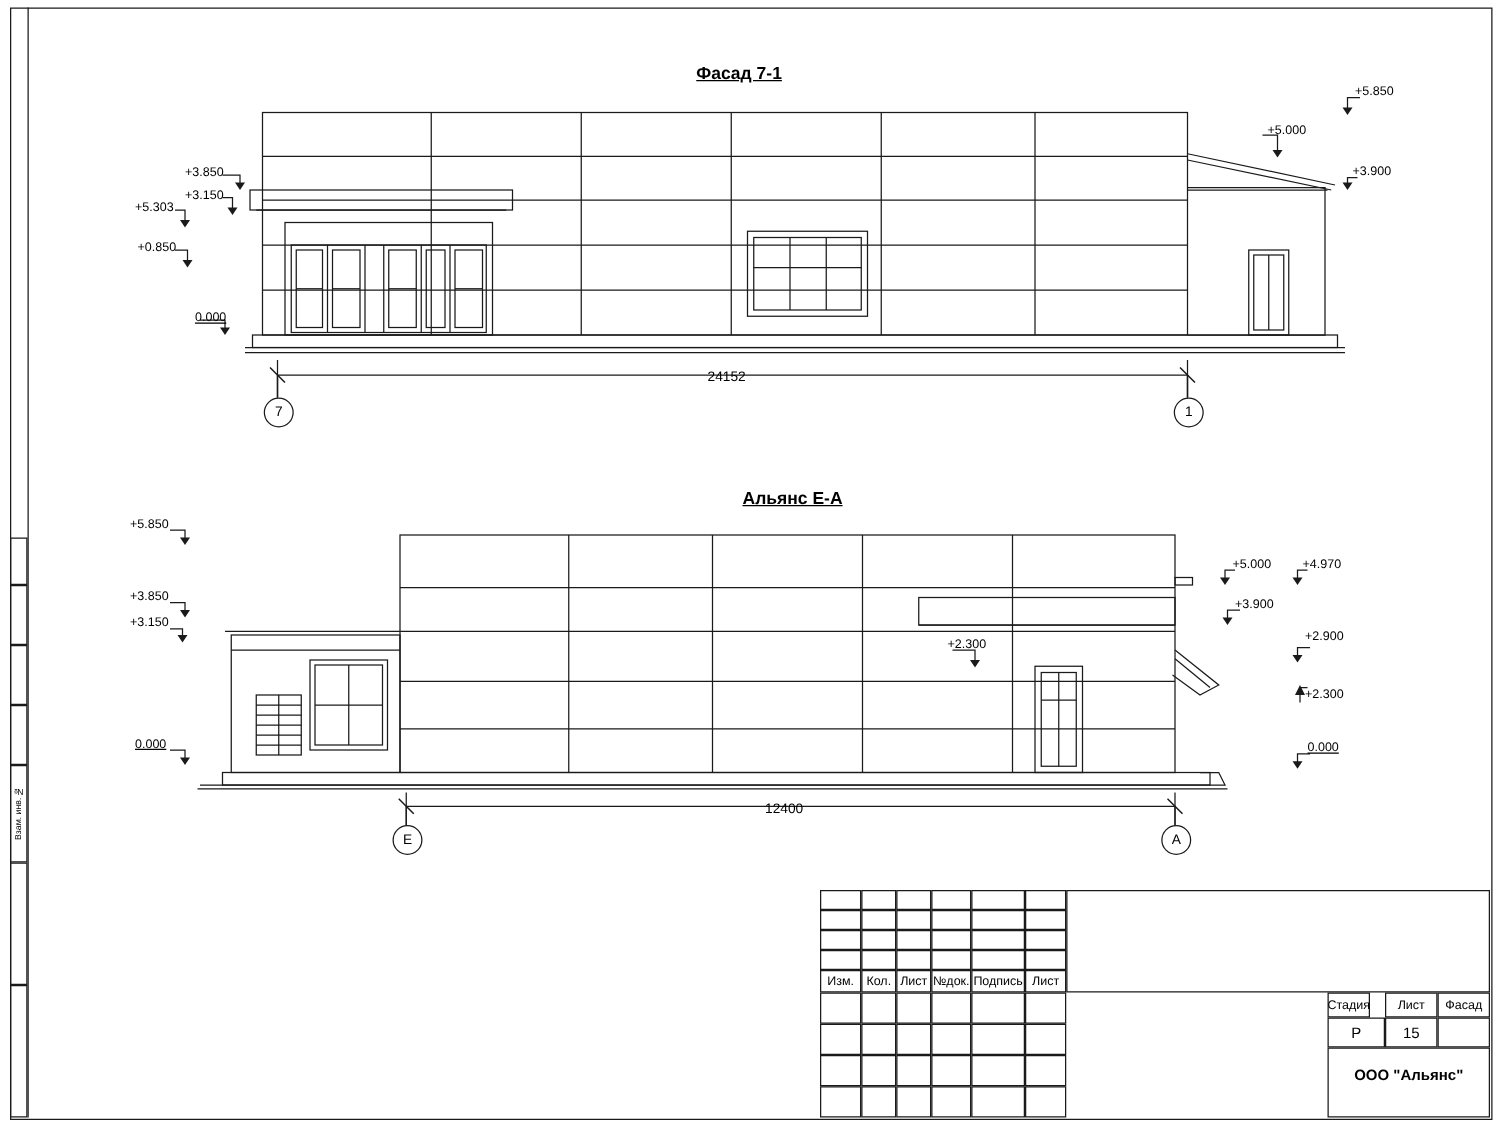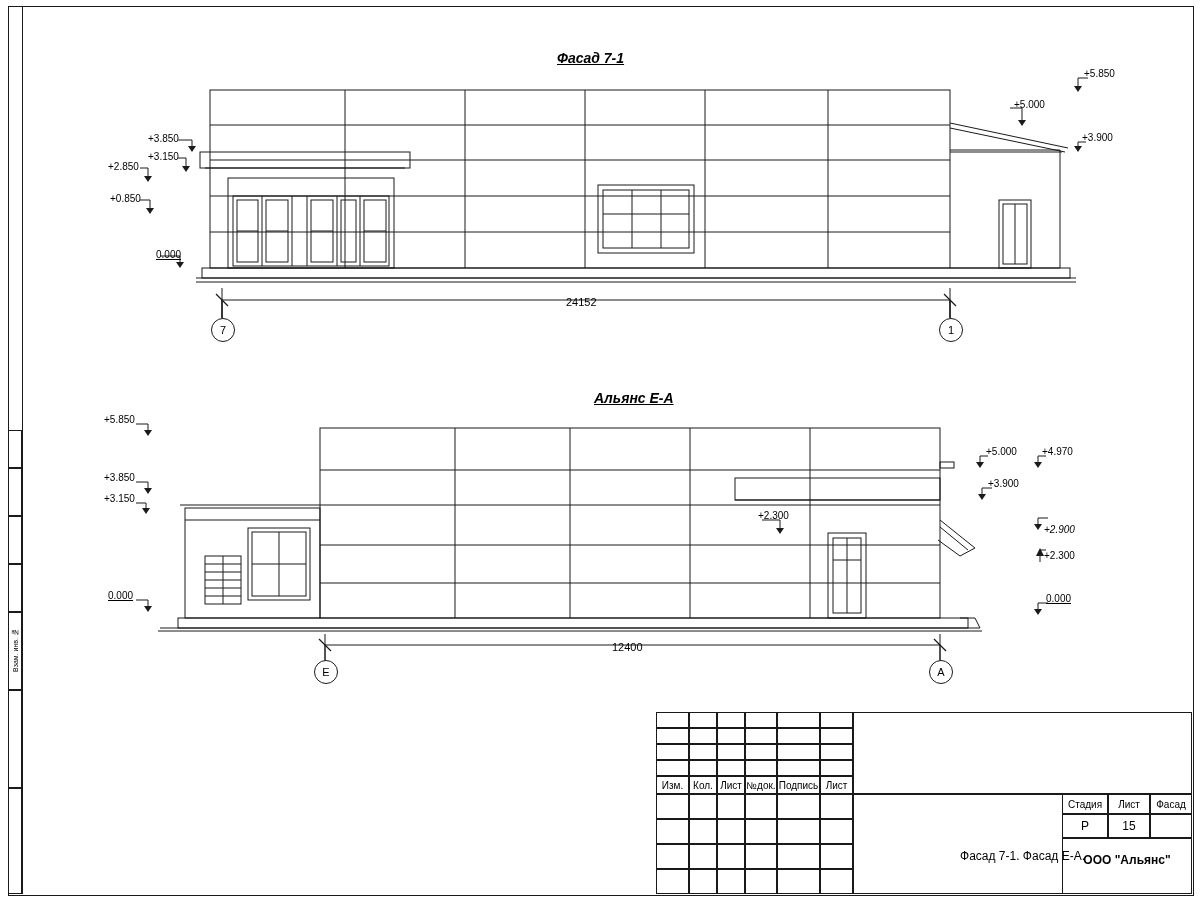--- a/index.html
+++ b/index.html
@@ -23,21 +23,20 @@
   }
   .vl { width: 1px; }
   .txt {
     position: absolute;
     color: #000000;
     font-size: 11px;
     line-height: 12px;
     white-space: nowrap;
   }
   .title-cap {
-    font-style: italic;
     font-weight: bold;
     font-size: 14px;
     text-decoration: underline;
   }
   .lvl { font-size: 10px; }
   .dim { font-size: 11px; }
   .circ {
     position: absolute;
     border: 1px solid #1a1a1a;
     border-radius: 50%;
@@ -262,21 +261,21 @@
       <line x1="950" y1="300" x2="950" y2="318"></line>
       <line x1="325" y1="645" x2="325" y2="660"></line>
       <line x1="940" y1="645" x2="940" y2="660"></line>
     </g>
   </svg>
 
   <div class="txt title-cap" style="left:557px; top:52px;">Фасад 7-1</div>
 
   <div class="txt lvl" style="left:148px; top:133px;">+3.850</div>
   <div class="txt lvl" style="left:148px; top:151px;">+3.150</div>
-  <div class="txt lvl" style="left:108px; top:161px;">+2.850</div>
+  <div class="txt lvl" style="left:108px; top:161px;">+5.303</div>
   <div class="txt lvl" style="left:110px; top:193px;">+0.850</div>
   <div class="txt lvl" style="left:156px; top:249px; text-decoration:underline;">0.000</div>
 
   <div class="txt lvl" style="left:1084px; top:68px;">+5.850</div>
   <div class="txt lvl" style="left:1014px; top:99px;">+5.000</div>
   <div class="txt lvl" style="left:1082px; top:132px;">+3.900</div>
 
   <div class="txt dim" style="left:566px; top:296px;">24152</div>
 
   <div class="circ" style="left:211px; top:318px;">7</div>
@@ -285,21 +284,21 @@
   <div class="txt title-cap" style="left:594px; top:392px;">Альянс Е-А</div>
 
   <div class="txt lvl" style="left:104px; top:414px;">+5.850</div>
   <div class="txt lvl" style="left:104px; top:472px;">+3.850</div>
   <div class="txt lvl" style="left:104px; top:493px;">+3.150</div>
   <div class="txt lvl" style="left:108px; top:590px; text-decoration:underline;">0.000</div>
 
   <div class="txt lvl" style="left:986px; top:446px;">+5.000</div>
   <div class="txt lvl" style="left:1042px; top:446px;">+4.970</div>
   <div class="txt lvl" style="left:988px; top:478px;">+3.900</div>
-  <div class="txt lvl" style="left:1044px; top:524px;font-style:italic;">+2.900</div>
+  <div class="txt lvl" style="left:1044px; top:504px;">+2.900</div>
   <div class="txt lvl" style="left:1044px; top:550px;">+2.300</div>
   <div class="txt lvl" style="left:758px; top:510px;">+2.300</div>
   <div class="txt lvl" style="left:1046px; top:593px; text-decoration:underline;">0.000</div>
 
   <div class="txt dim" style="left:612px; top:641px;">12400</div>
 
   <div class="circ" style="left:314px; top:660px;">Е</div>
   <div class="circ" style="left:929px; top:660px;">А</div>
 
   <div class="side-cell" style="left:8px; top:430px; width:14px; height:38px;"></div>
@@ -367,23 +366,22 @@
   <div class="tb-cell" style="left:820px; top:844px; width:33px; height:25px;"></div>
 
   <div class="tb-cell" style="left:656px; top:869px; width:33px; height:25px;"></div>
   <div class="tb-cell" style="left:689px; top:869px; width:28px; height:25px;"></div>
   <div class="tb-cell" style="left:717px; top:869px; width:28px; height:25px;"></div>
   <div class="tb-cell" style="left:745px; top:869px; width:32px; height:25px;"></div>
   <div class="tb-cell" style="left:777px; top:869px; width:43px; height:25px;"></div>
   <div class="tb-cell" style="left:820px; top:869px; width:33px; height:25px;"></div>
 
   <div class="tb-cell" style="left:853px; top:712px; width:339px; height:82px;"></div>
-  <div class="tb-cell big" style="left:853px; top:794px; width:339px; height:100px; align-items:flex-end; padding-bottom:30px;">Фасад 7-1. Фасад Е-А.</div>
-
-  <div class="tb-cell" style="left:1062px; top:794px; width:46px; height:20px;">Стадия</div>
+
+  <div class="tb-cell" style="left:1062px; top:794px; width:34px; height:20px;">Стадия</div>
   <div class="tb-cell" style="left:1108px; top:794px; width:42px; height:20px;">Лист</div>
   <div class="tb-cell" style="left:1150px; top:794px; width:42px; height:20px;">Фасад</div>
 
   <div class="tb-cell big" style="left:1062px; top:814px; width:46px; height:24px;">Р</div>
   <div class="tb-cell big" style="left:1108px; top:814px; width:42px; height:24px;">15</div>
   <div class="tb-cell big" style="left:1150px; top:814px; width:42px; height:24px;"></div>
 
   <div class="tb-cell big bold" style="left:1062px; top:838px; width:130px; height:56px; align-items:flex-start; padding-top:14px;">ООО "Альянс"</div>
 
 </div>

